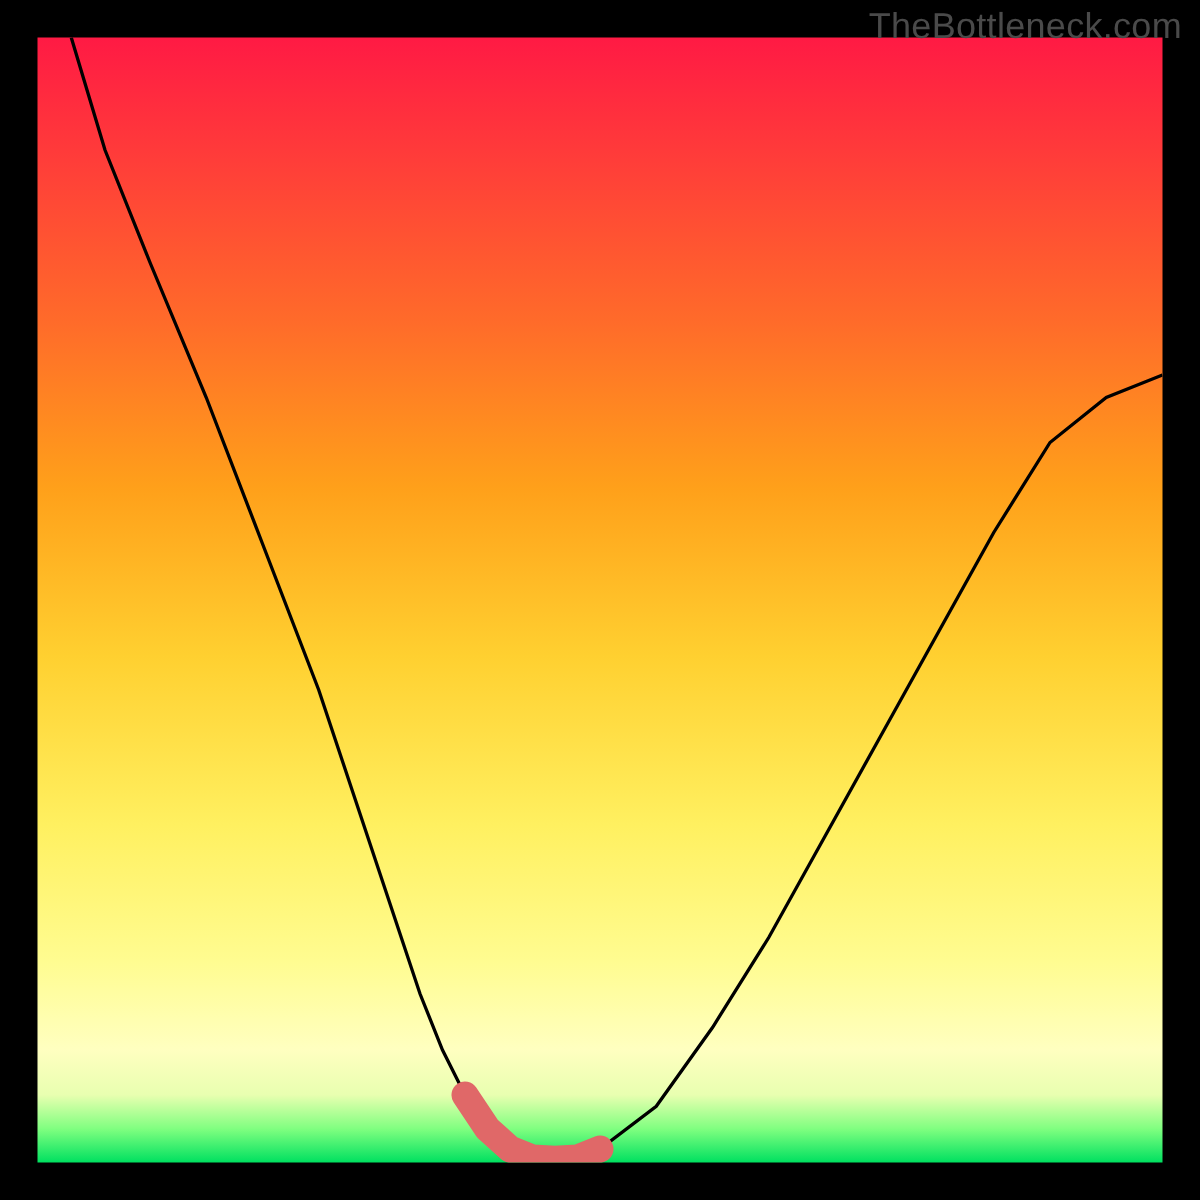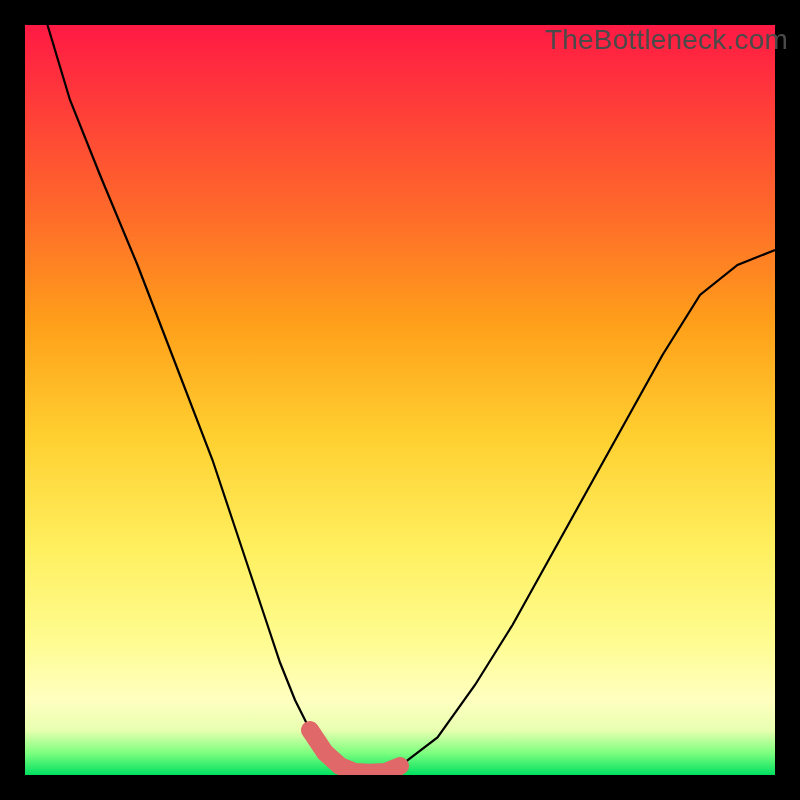--- a/index.html
+++ b/index.html
@@ -28,24 +28,23 @@
       #ffffc0 90%,
       #e8ffb0 94%,
       #80ff80 97%,
       #00e060 100%);
   }
   .watermark {
     position: absolute;
     top: 4px;
     right: 12px;
     color: #4a4a4a;
-    font-size: 28px;
+    font-size: 24px;
     font-weight: 500;
     letter-spacing: 0.2px;
-    margin-top: 20px;
   }
   svg {
     position: absolute;
     left: 0;
     top: 0;
     width: 750px;
     height: 750px;
   }
 </style>
 </head>

